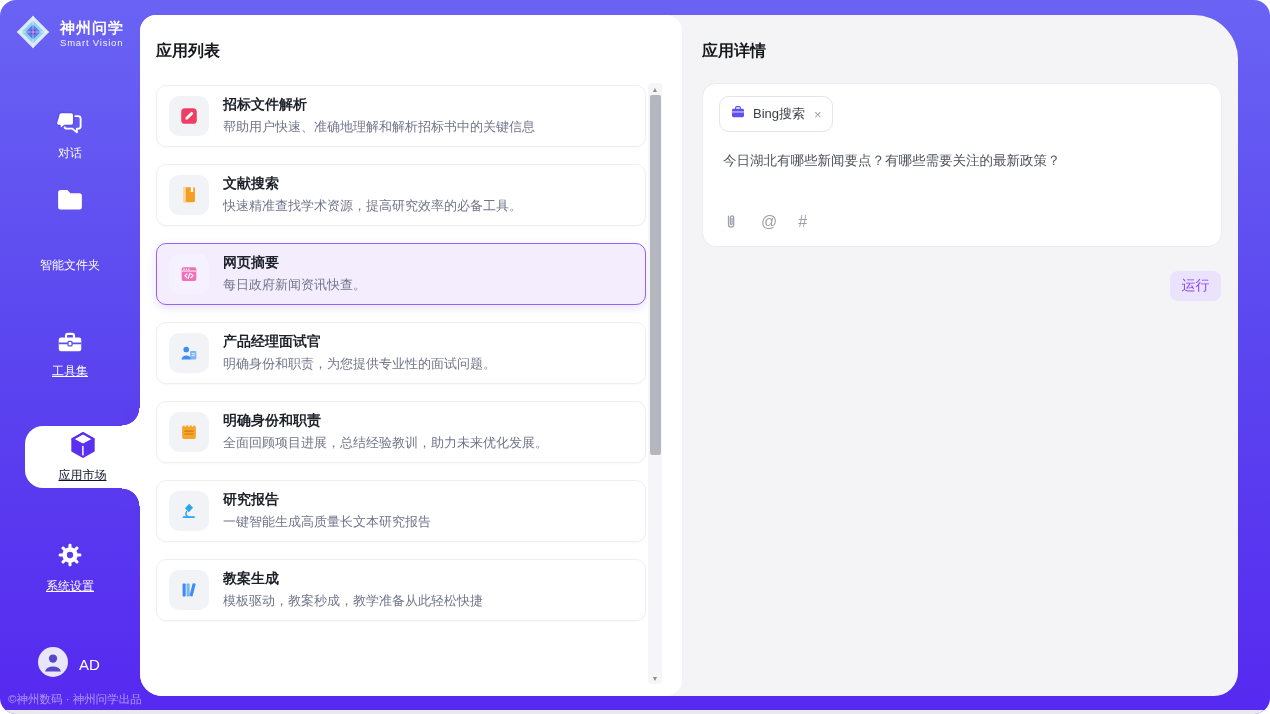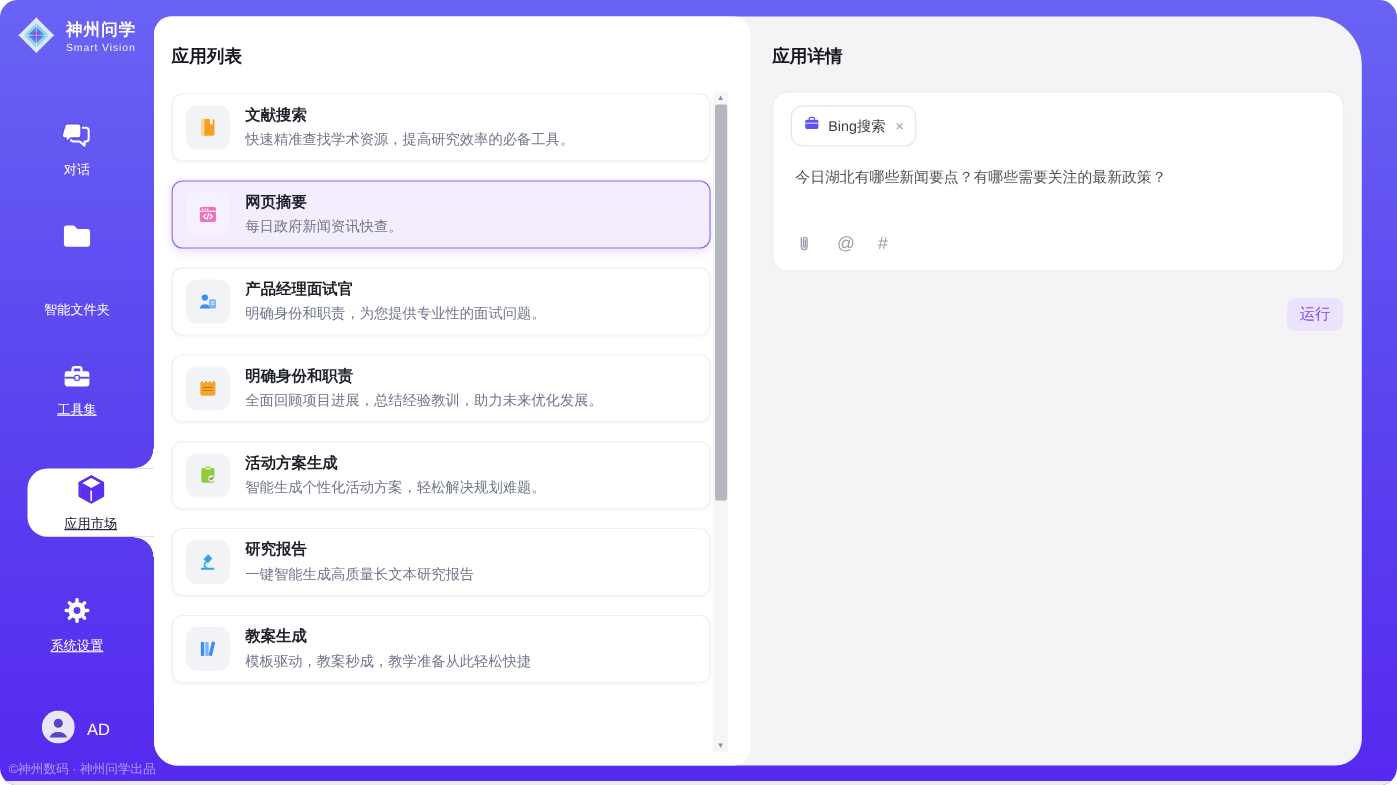--- a/index.html
+++ b/index.html
@@ -100,21 +100,21 @@
     <div class="nav-item" style="top:108px;">
       <span>
         <svg width="30" height="26" viewBox="0 0 24 20">
           <path d="M9.5 4.5 h9 a2 2 0 0 1 2 2 v6 a2 2 0 0 1 -2 2 h-1 v3 l-3.6-3 h-4.4 a2 2 0 0 1 -2-2 z" fill="none" stroke="#fff" stroke-width="1.5" stroke-linejoin="round"></path>
           <path d="M3 3.5 a2 2 0 0 1 2-2 h8 a2 2 0 0 1 2 2 v6.5 a2 2 0 0 1 -2 2 H7.5 L4 15 v-3 h-.9 a2 2 0 0 1 -2-2 z" fill="#fff" stroke="#5a4fee" stroke-width="1.2" stroke-linejoin="round"></path>
         </svg>
       </span>
       <span class="nav-label">对话</span>
     </div>
 
-    <div class="nav-item" style="top:218px;gap:40px;">
+    <div class="nav-item" style="top:202px;gap:40px;">
       <span>
         <svg width="30" height="26" viewBox="0 0 24 20">
           <path d="M2.5 4 a2 2 0 0 1 2-2 h5.4 l2.4 2.5 h7.2 a2 2 0 0 1 2 2 v9 a2 2 0 0 1 -2 2 h-15 a2 2 0 0 1 -2-2 z" fill="#fff"></path>
         </svg>
       </span>
       <span class="nav-label">智能文件夹</span>
     </div>
 
     <div class="nav-item" style="top:326px;">
       <span>
@@ -176,20 +176,32 @@
     <div class="side-footer">©神州数码 · 神州问学出品</div>
   </aside>
 
   <div class="content">
 
     <section class="list-panel">
       <div class="panel-title">应用列表</div>
 
       <div class="cards">
 
+        <div class="card">
+          <div class="app-ic">
+            <svg width="22" height="22" viewBox="0 0 24 24">
+              <rect x="3.5" y="3.5" width="17" height="17" rx="4" fill="#ee3f63"></rect>
+              <path d="M8.2 15.8 v-2.2 l5.8-5.8 a1.1 1.1 0 0 1 1.6 0 l.6 .6 a1.1 1.1 0 0 1 0 1.6 l-5.8 5.8 z" fill="#fff"></path>
+            </svg>
+          </div>
+          <div class="card-text">
+            <div class="card-title">招标文件解析</div>
+            <div class="card-desc">帮助用户快速、准确地理解和解析招标书中的关键信息</div>
+          </div>
+        </div>
 
         <div class="card">
           <div class="app-ic">
             <svg width="22" height="22" viewBox="0 0 24 24">
               <rect x="5.5" y="3.5" width="13" height="16.5" rx="1.6" fill="#f59f22"></rect>
               <rect x="5.5" y="3.5" width="3" height="16.5" fill="#fcd9a4"></rect>
               <rect x="14" y="3.5" width="2.6" height="5.2" fill="#fff"></rect>
             </svg>
           </div>
           <div class="card-text">
@@ -239,34 +251,20 @@
                 <circle cx="16" cy="5.4" r=".9" fill="#fff"></circle>
               <path d="M7.5 11 h9 M7.5 14.2 h9" stroke="#c87d12" stroke-width="1.2" stroke-linecap="round"></path>
             </svg>
           </div>
           <div class="card-text">
             <div class="card-title">明确身份和职责</div>
             <div class="card-desc">全面回顾项目进展，总结经验教训，助力未来优化发展。</div>
           </div>
         </div>
 
-        <div class="card">
-          <div class="app-ic">
-            <svg width="22" height="22" viewBox="0 0 24 24">
-              <rect x="5.5" y="4.8" width="13" height="14.8" rx="2" fill="#8fcb3e"></rect>
-              <rect x="9" y="3" width="6" height="3.8" rx="1.2" fill="#c4e497"></rect>
-              <circle cx="15.6" cy="15.2" r="3.2" fill="#eef7df"></circle>
-              <path d="M14.1 15.2 l1.1 1.1 2-2.3" stroke="#5a9e1f" stroke-width="1.3" fill="none" stroke-linecap="round" stroke-linejoin="round"></path>
-            </svg>
-          </div>
-          <div class="card-text">
-            <div class="card-title">活动方案生成</div>
-            <div class="card-desc">智能生成个性化活动方案，轻松解决规划难题。</div>
-          </div>
-        </div>
 
         <div class="card">
           <div class="app-ic">
             <svg width="22" height="22" viewBox="0 0 24 24">
               <path d="M12.2 4.2 l4.2 4.2 -4.6 4.9 -4.2-4.2 z" fill="#2ba6ea"></path>
               <path d="M9.4 12.6 q-2.4 3.8 1.6 5.6" stroke="#2ba6ea" stroke-width="1.6" fill="none" stroke-linecap="round"></path>
               <rect x="5" y="17.6" width="13.5" height="1.9" rx=".95" fill="#2ba6ea"></rect>
             </svg>
           </div>
           <div class="card-text">

